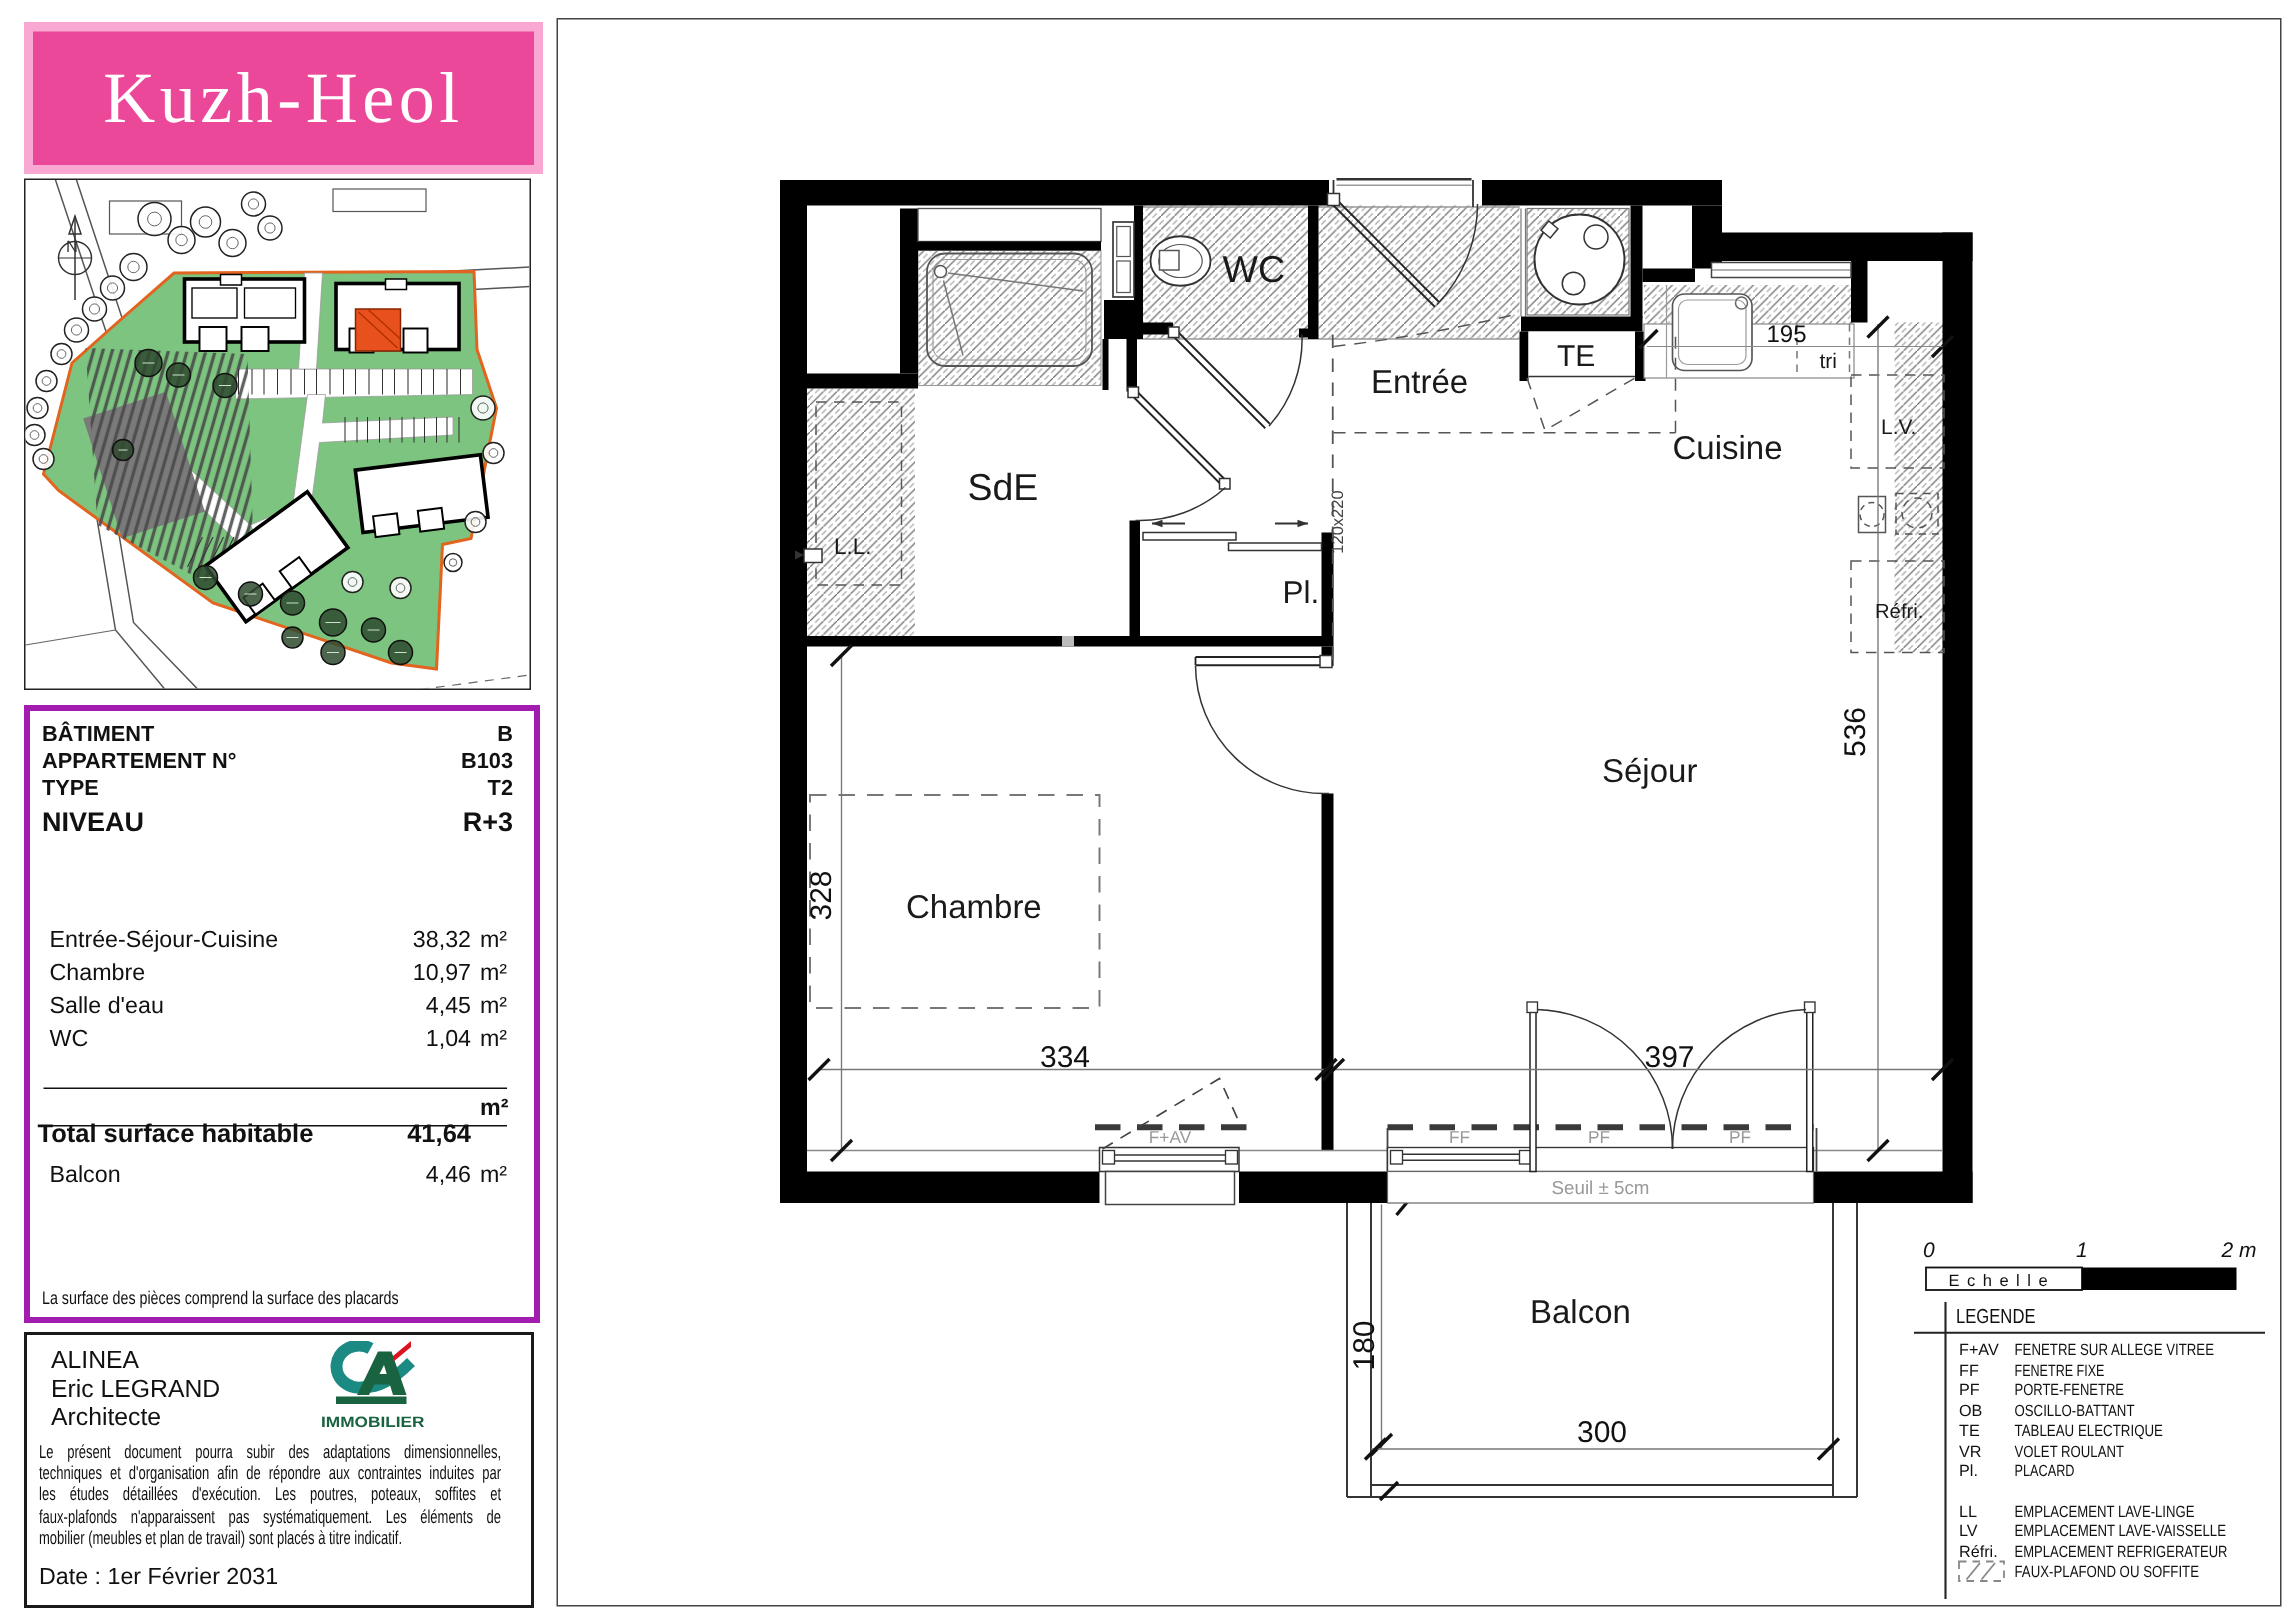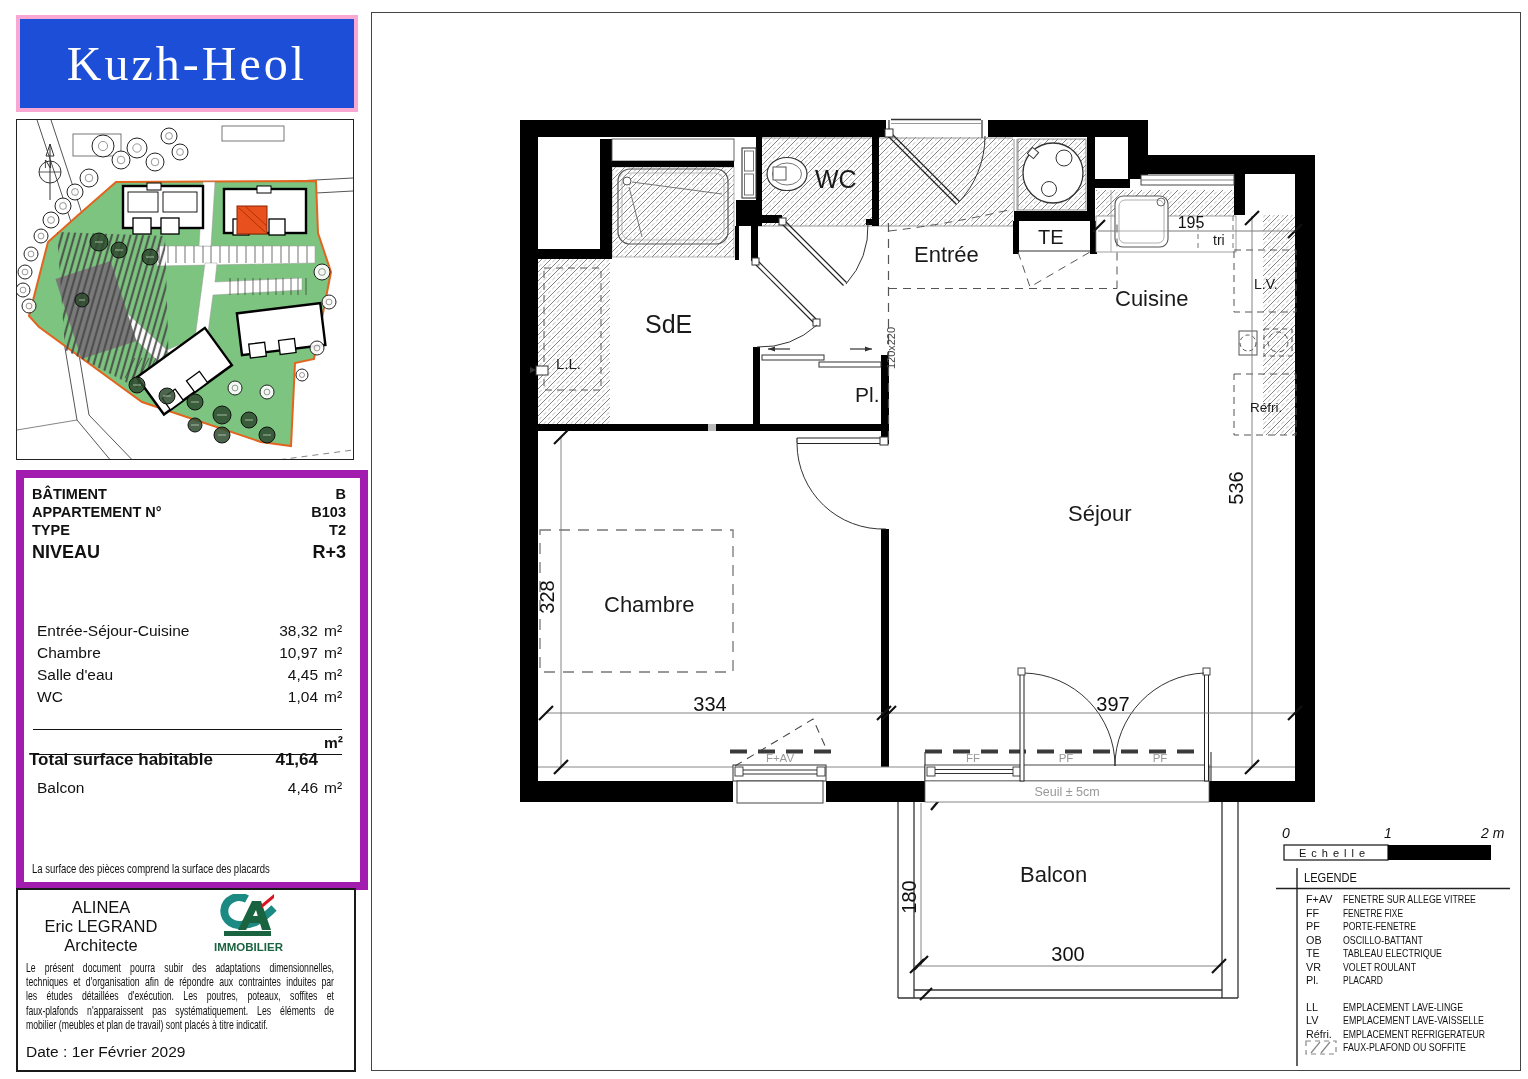--- a/index.html
+++ b/index.html
@@ -2,21 +2,21 @@
 <html><head>
 <meta charset="utf-8">
 <style>
 html,body{margin:0;padding:0;background:#fff;width:1528px;height:1079px;overflow:hidden;}
 body{font-family:"Liberation Sans", sans-serif;position:relative;}
 .abs{position:absolute;}
 </style>
 </head>
 <body>
 
-<div class="abs" style="left:16px;top:15px;width:334px;height:89px;background:#1d4ed8;border:4px solid #f9a8d4;">
+<div class="abs" style="left:16px;top:15px;width:334px;height:89px;background:#ec4899;border:6px solid #f9a8d4;">
 <div class="abs" style="left:0;top:17px;width:334px;text-align:center;color:#fff;font-family:'Liberation Serif',serif;font-size:48px;letter-spacing:3px;">Kuzh-Heol</div>
 </div>
 
 <div class="abs" style="left:16px;top:119px;width:336px;height:339px;border:1.5px solid #222;">
 <svg width="336" height="339" viewBox="0 0 336 339">
 <defs>
 <pattern id="ph" width="8" height="8" patternUnits="userSpaceOnUse">
 <path d="M0,8 L8,0" stroke="#666" stroke-width="2.2" fill="none"></path>
 </pattern>
 </defs>
@@ -199,21 +199,21 @@
 
 <line x1="33" y1="24" x2="33" y2="80" stroke="#333" stroke-width="1"></line>
 <path d="M33,24 l-4,12 h8 z" fill="none" stroke="#333" stroke-width="1"></path>
 <circle cx="33" cy="52" r="11" fill="none" stroke="#333" stroke-width="1"></circle>
 <line x1="22" y1="52" x2="44" y2="52" stroke="#333" stroke-width="0.8"></line>
 <text x="27" y="48" font-size="11" fill="#333" font-family="Liberation Sans">N</text>
 </g>
 </svg>
 </div>
 
-<div class="abs" style="left:16px;top:470px;width:336px;height:404px;border:8px solid #a21caf;font-size:15px;color:#111;">
+<div class="abs" style="left:16px;top:470px;width:336px;height:404px;border:4px solid #a21caf;font-size:15px;color:#111;">
 
 <div class="abs" style="left:8px;top:8px;width:314px;font-weight:bold;font-size:14.5px;">BÂTIMENT<span style="float:right">B</span></div>
 
 <div class="abs" style="left:8px;top:26px;width:314px;font-weight:bold;font-size:14.5px;">APPARTEMENT N°<span style="float:right">B103</span></div>
 
 <div class="abs" style="left:8px;top:44px;width:314px;font-weight:bold;font-size:14.5px;">TYPE<span style="float:right">T2</span></div>
 
 <div class="abs" style="left:8px;top:64px;width:314px;font-weight:bold;font-size:18px;">NIVEAU<span style="float:right">R+3</span></div>
 
 <div class="abs" style="left:13px;top:144px;width:281px;font-size:15.5px;">Entrée-Séjour-Cuisine<span style="float:right">38,32</span></div>
@@ -233,21 +233,21 @@
 <div class="abs" style="left:9px;top:276px;width:309px;border-top:1.5px solid #111;"></div>
 
 <div class="abs" style="left:13px;top:301px;width:281px;font-size:15.5px;">Balcon<span style="float:right">4,46</span></div>
 <div class="abs" style="left:300px;top:301px;font-size:15.5px;">m²</div>
 
 <div class="abs" style="left:8px;top:384px;font-size:12.2px;transform:scale(0.78,1);transform-origin:0 0;white-space:nowrap;">La surface des pièces comprend la surface des placards</div>
 </div>
 
 <div class="abs" style="left:16px;top:888px;width:336px;height:180px;border:2px solid #1a1a1a;color:#111;">
 
-<div class="abs" style="left:2px;top:8px;width:162px;text-align:center;font-size:16.5px;line-height:19px;">ALINEA<br>Eric LEGRAND<br>Architecte</div>
+<div class="abs" style="left:16px;top:8px;width:162px;font-size:16.5px;line-height:19px;">ALINEA<br>Eric LEGRAND<br>Architecte</div>
 
 <svg class="abs" style="left:196px;top:4px;" width="110" height="66" viewBox="0 0 110 66">
 <g id="calogo">
 
 <path d="M33,5 A 15,14 0 1 0 31,30" fill="none" stroke="#1b8a82" stroke-width="8"></path>
 <path d="M26,31 C38,32 48,26 60,14" fill="none" stroke="#1b8a82" stroke-width="7.5"></path>
 <path d="M38,7 L47,7 L57,36 L48,36 L42,16 L32,36 L24,36 Z" fill="#1a6340"></path>
 <path d="M36,22 L45,22 L47,29 L33,29 Z" fill="#1a6340"></path>
 <polygon points="48,14 60,4 60,0 48,10" fill="#dc1420"></polygon>
 <rect x="10" y="37" width="47" height="5" fill="#1a6340"></rect>
@@ -256,21 +256,21 @@
 </svg>
 
 <div class="abs" style="left:8px;top:71px;width:440px;font-size:12.4px;line-height:14.2px;transform:scale(0.70,1);transform-origin:0 0;">
       <div style="text-align:justify;text-align-last:justify;">Le présent document pourra subir des adaptations dimensionnelles,</div>
       <div style="text-align:justify;text-align-last:justify;">techniques et d'organisation afin de répondre aux contraintes induites par</div>
       <div style="text-align:justify;text-align-last:justify;">les études détaillées d'exécution. Les poutres, poteaux, soffites et</div>
       <div style="text-align:justify;text-align-last:justify;">faux-plafonds n'apparaissent pas systématiquement. Les éléments de</div>
       <div>mobilier (meubles et plan de travail) sont placés à titre indicatif.</div>
     </div>
 
-<div class="abs" style="left:8px;top:153px;font-size:15.5px;">Date : 1er Février 2029</div>
+<div class="abs" style="left:8px;top:153px;font-size:15.5px;">Date : 1er Février 2031</div>
 </div>
 
 <div class="abs" style="left:371px;top:12px;width:1148px;height:1057px;border:1px solid #444;"></div>
 
 <svg class="abs" style="left:0;top:0;" width="1528" height="1079" viewBox="0 0 1528 1079">
 <defs>
 <pattern id="hat" width="9" height="9" patternUnits="userSpaceOnUse">
 <path d="M-0.5,9.5 L9.5,-0.5" stroke="#767676" stroke-width="0.9" fill="none"></path>
 <path d="M-0.5,5 L5,-0.5" stroke="#a8a8a8" stroke-width="0.8" fill="none" stroke-dasharray="3.2,2.3"></path>
 <path d="M4,9.5 L9.5,4" stroke="#a8a8a8" stroke-width="0.8" fill="none" stroke-dasharray="3.2,2.3"></path>

